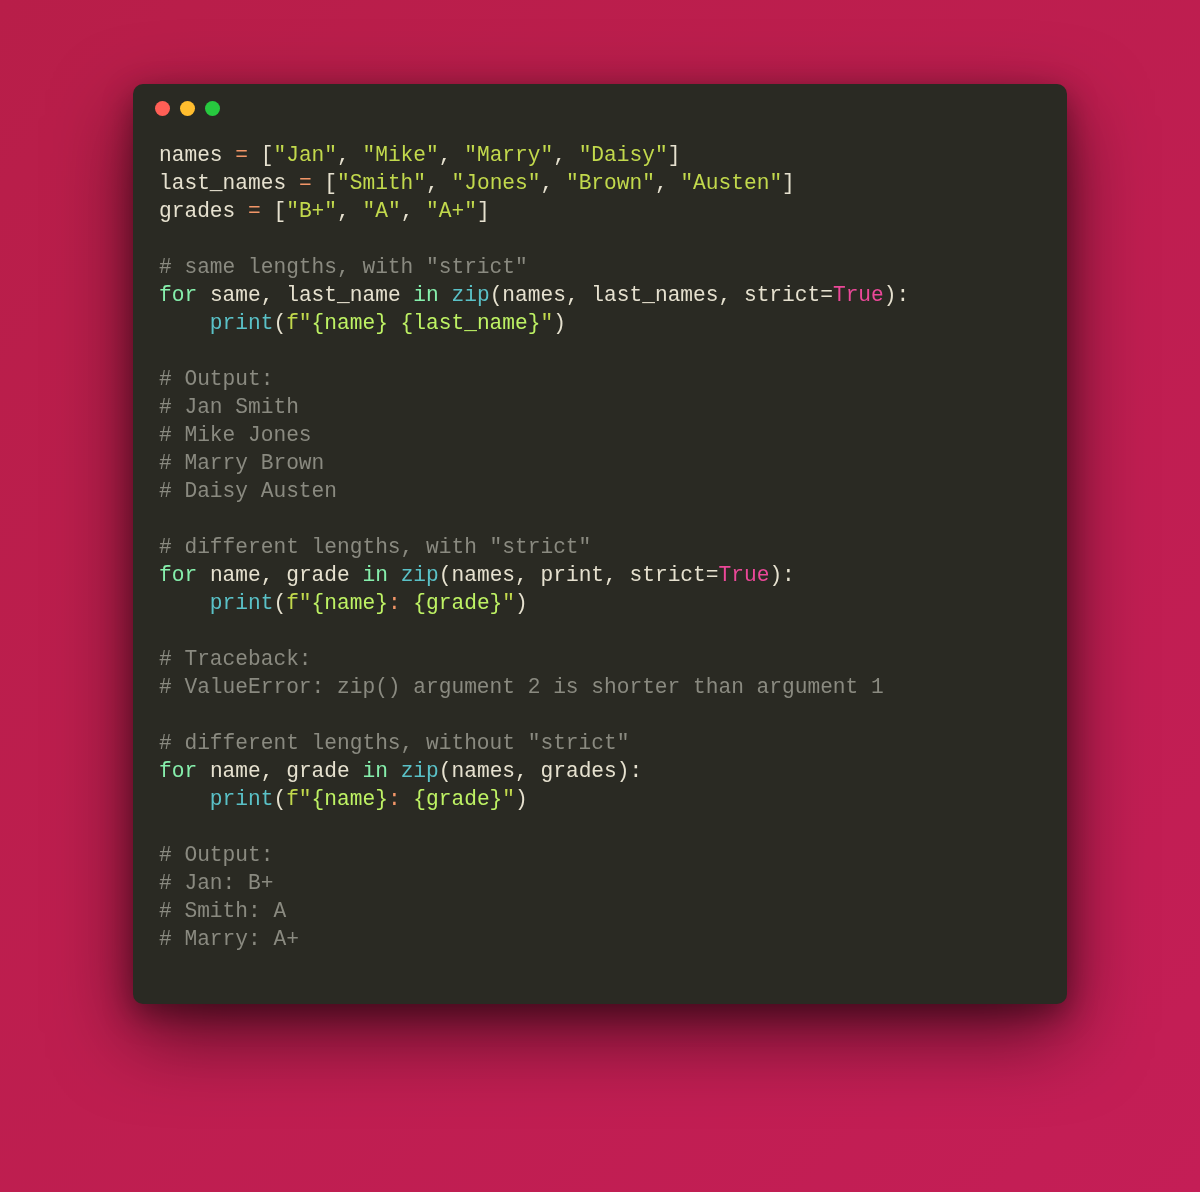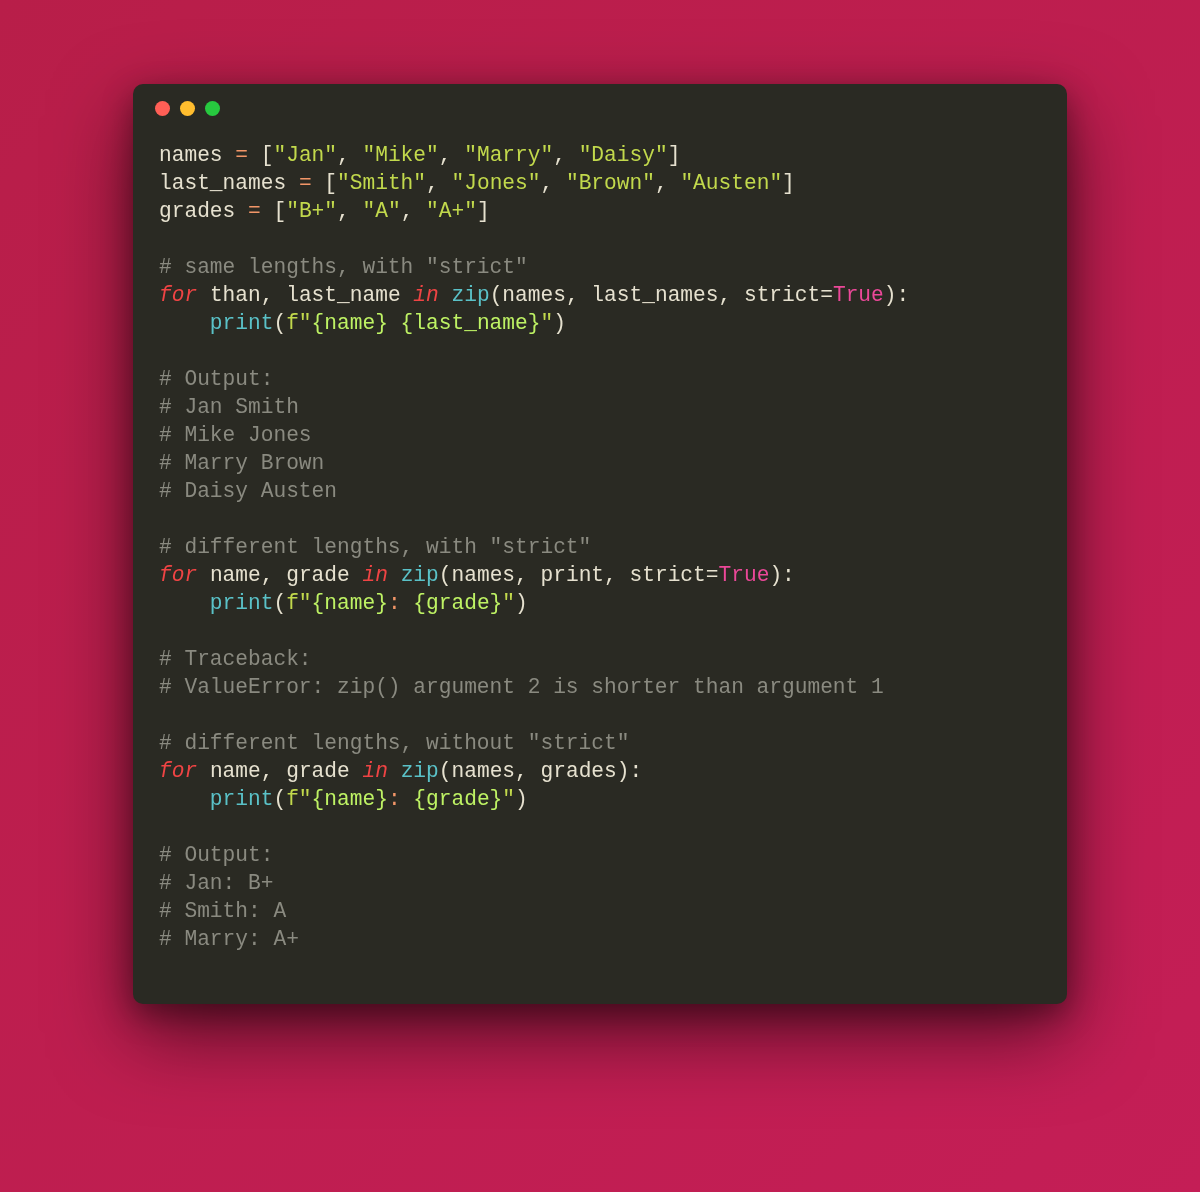--- a/index.html
+++ b/index.html
@@ -51,21 +51,21 @@
     color: #c9c8bf;
     white-space: pre;
     font-family: 'Menlo', 'Consolas', 'Courier New', monospace;
   }
 
   
   .tok-def   { color: #e6e1cf; }   
   .tok-op    { color: #f29668; }   
   .tok-str   { color: #c2d94c; }   
   .tok-cmt   { color: #8a8a80; font-style: normal; } 
-  .tok-kw    { color: #ef4444; font-style: italic; }   
+  .tok-kw    { color: #86efac; }   
   .tok-fn    { color: #5ac1c7; }   
   .tok-fsub  { color: #bef264; }   
   .tok-true  { color: #ec4899; }   
   .tok-colon { color: #f29668; }   
 </style>
 </head>
 <body>
 
 <div class="stage">
   <div class="window">
@@ -73,21 +73,21 @@
       <div class="dot red"></div>
       <div class="dot yellow"></div>
       <div class="dot green"></div>
     </div>
 
 <pre class="code"><span class="tok-def"><span>names</span> <span class="tok-op">=</span> [<span class="tok-str">"Jan"</span>, <span class="tok-str">"Mike"</span>, <span class="tok-str">"Marry"</span>, <span class="tok-str">"Daisy"</span>]</span>
 <span class="tok-def"><span>last_names</span> <span class="tok-op">=</span> [<span class="tok-str">"Smith"</span>, <span class="tok-str">"Jones"</span>, <span class="tok-str">"Brown"</span>, <span class="tok-str">"Austen"</span>]</span>
 <span class="tok-def"><span>grades</span> <span class="tok-op">=</span> [<span class="tok-str">"B+"</span>, <span class="tok-str">"A"</span>, <span class="tok-str">"A+"</span>]</span>
 
 <span class="tok-cmt"># same lengths, with "strict"</span>
-<span class="tok-def"><span class="tok-kw">for</span> <span>than, last_name</span> <span class="tok-kw">in</span> <span class="tok-fn">zip</span>(<span>names, last_names, strict=</span><span class="tok-true">True</span>):</span>
+<span class="tok-def"><span class="tok-kw">for</span> <span>same, last_name</span> <span class="tok-kw">in</span> <span class="tok-fn">zip</span>(<span>names, last_names, strict=</span><span class="tok-true">True</span>):</span>
 <span class="tok-def">    <span class="tok-fn">print</span>(<span class="tok-str">f"</span><span class="tok-fsub">{name}</span><span class="tok-str"> </span><span class="tok-fsub">{last_name}</span><span class="tok-str">"</span>)</span>
 
 <span class="tok-cmt"># Output:</span>
 <span class="tok-cmt"># Jan Smith</span>
 <span class="tok-cmt"># Mike Jones</span>
 <span class="tok-cmt"># Marry Brown</span>
 <span class="tok-cmt"># Daisy Austen</span>
 
 <span class="tok-cmt"># different lengths, with "strict"</span>
 <span class="tok-def"><span class="tok-kw">for</span> <span>name, grade</span> <span class="tok-kw">in</span> <span class="tok-fn">zip</span>(<span>names, print, strict=</span><span class="tok-true">True</span>):</span>

